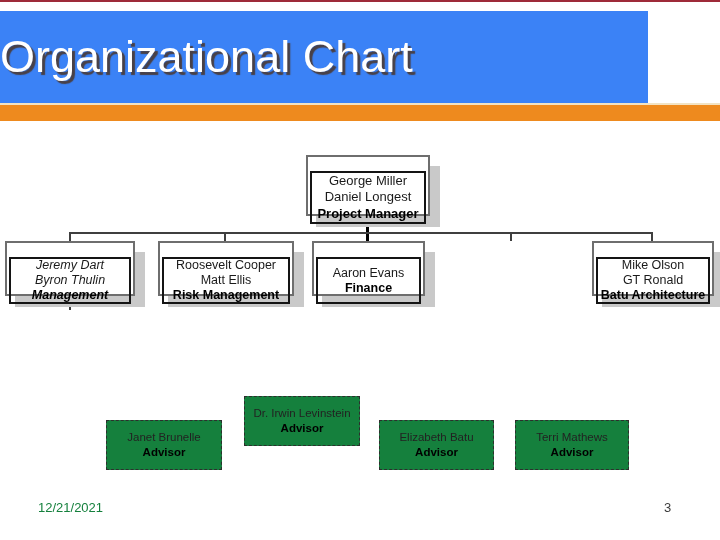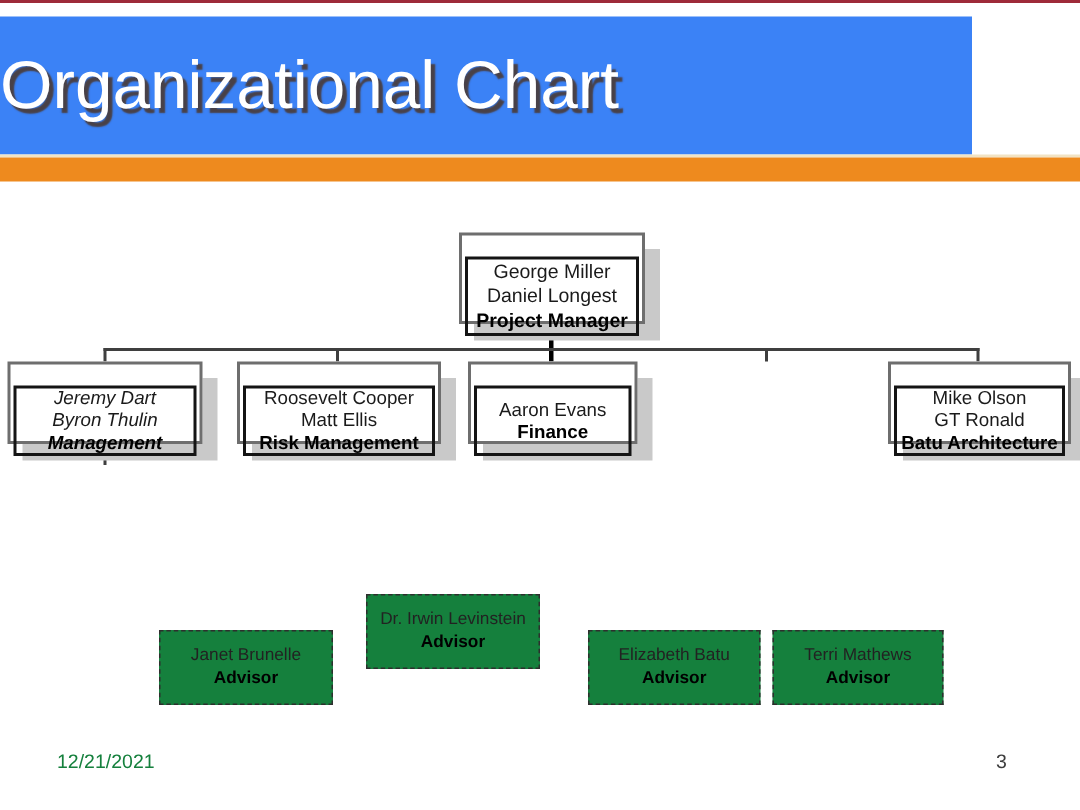--- a/index.html
+++ b/index.html
@@ -115,21 +115,21 @@
   <div class="advisor" style="left:106px;top:420px;width:116px;height:50px;">
     <div class="line">Janet Brunelle</div>
     <div class="role">Advisor</div>
   </div>
 
   <div class="advisor" style="left:244px;top:396px;width:116px;height:50px;justify-content:center;">
     <div class="line">Dr. Irwin Levinstein</div>
     <div class="role">Advisor</div>
   </div>
 
-  <div class="advisor" style="left:392px;top:420px;width:115px;height:50px;">
+  <div class="advisor" style="left:379px;top:420px;width:115px;height:50px;">
     <div class="line">Elizabeth Batu</div>
     <div class="role">Advisor</div>
   </div>
 
   <div class="advisor" style="left:515px;top:420px;width:114px;height:50px;">
     <div class="line">Terri Mathews</div>
     <div class="role">Advisor</div>
   </div>
 
   <div class="footer-date">12/21/2021</div>

